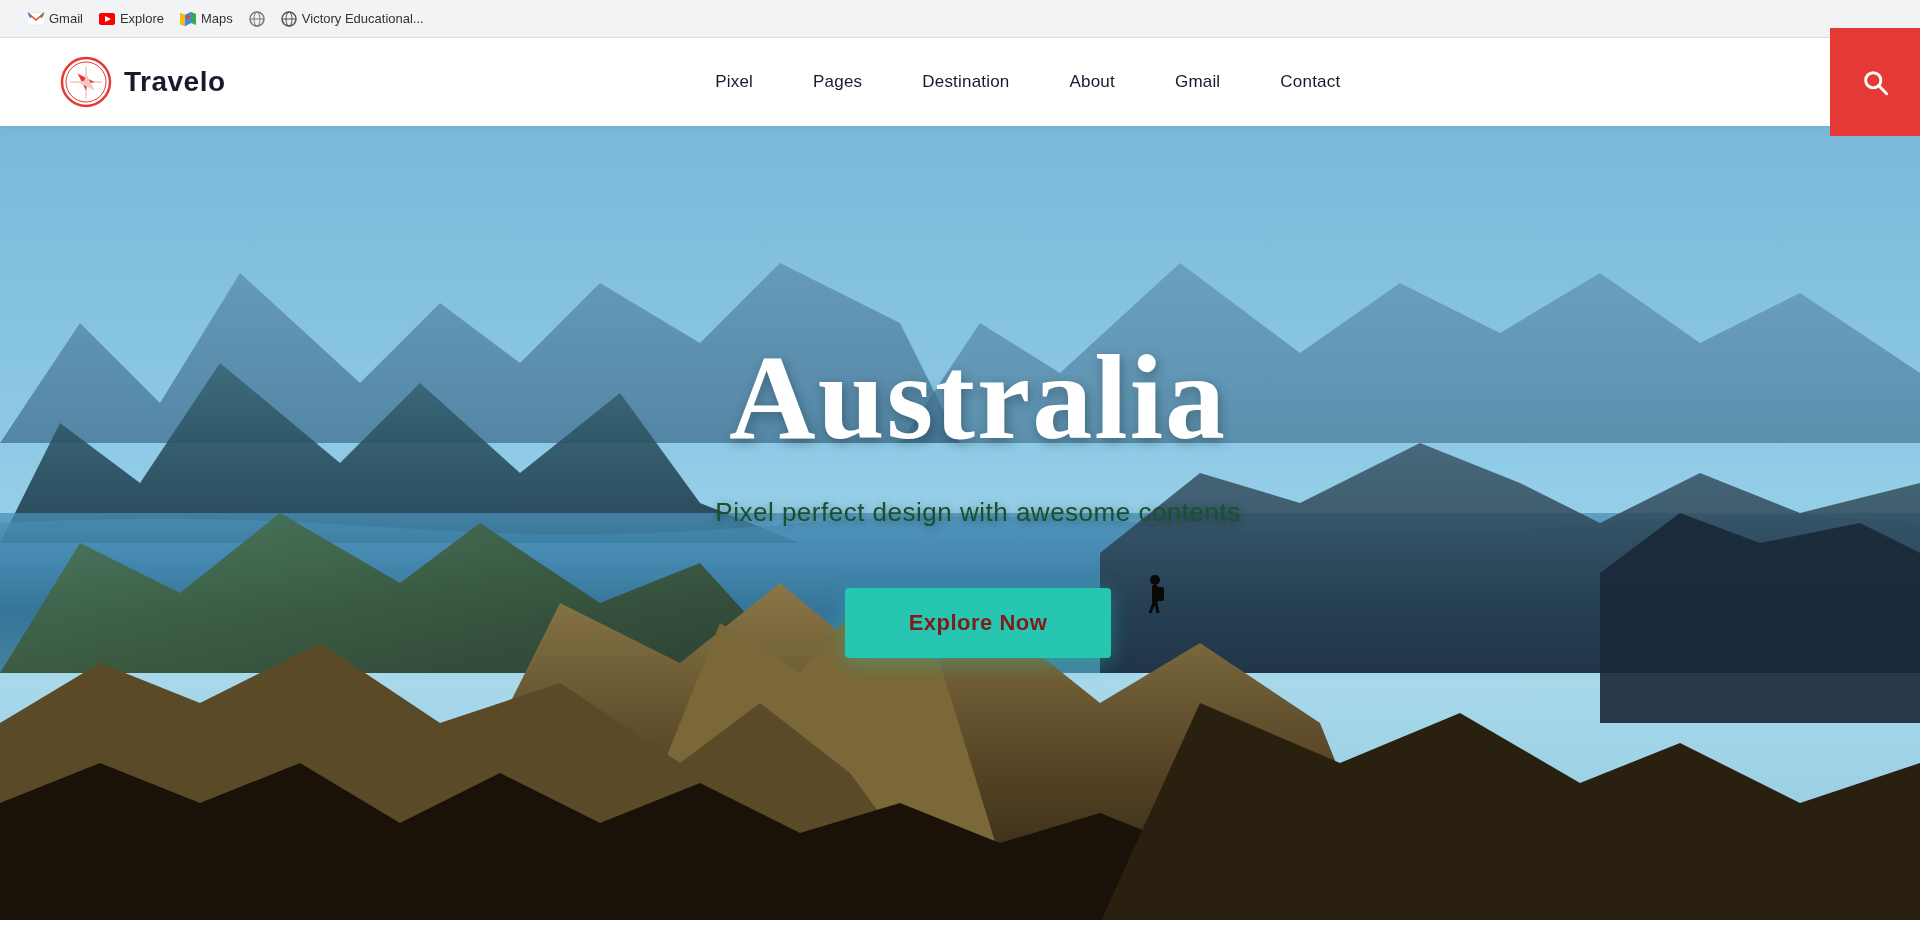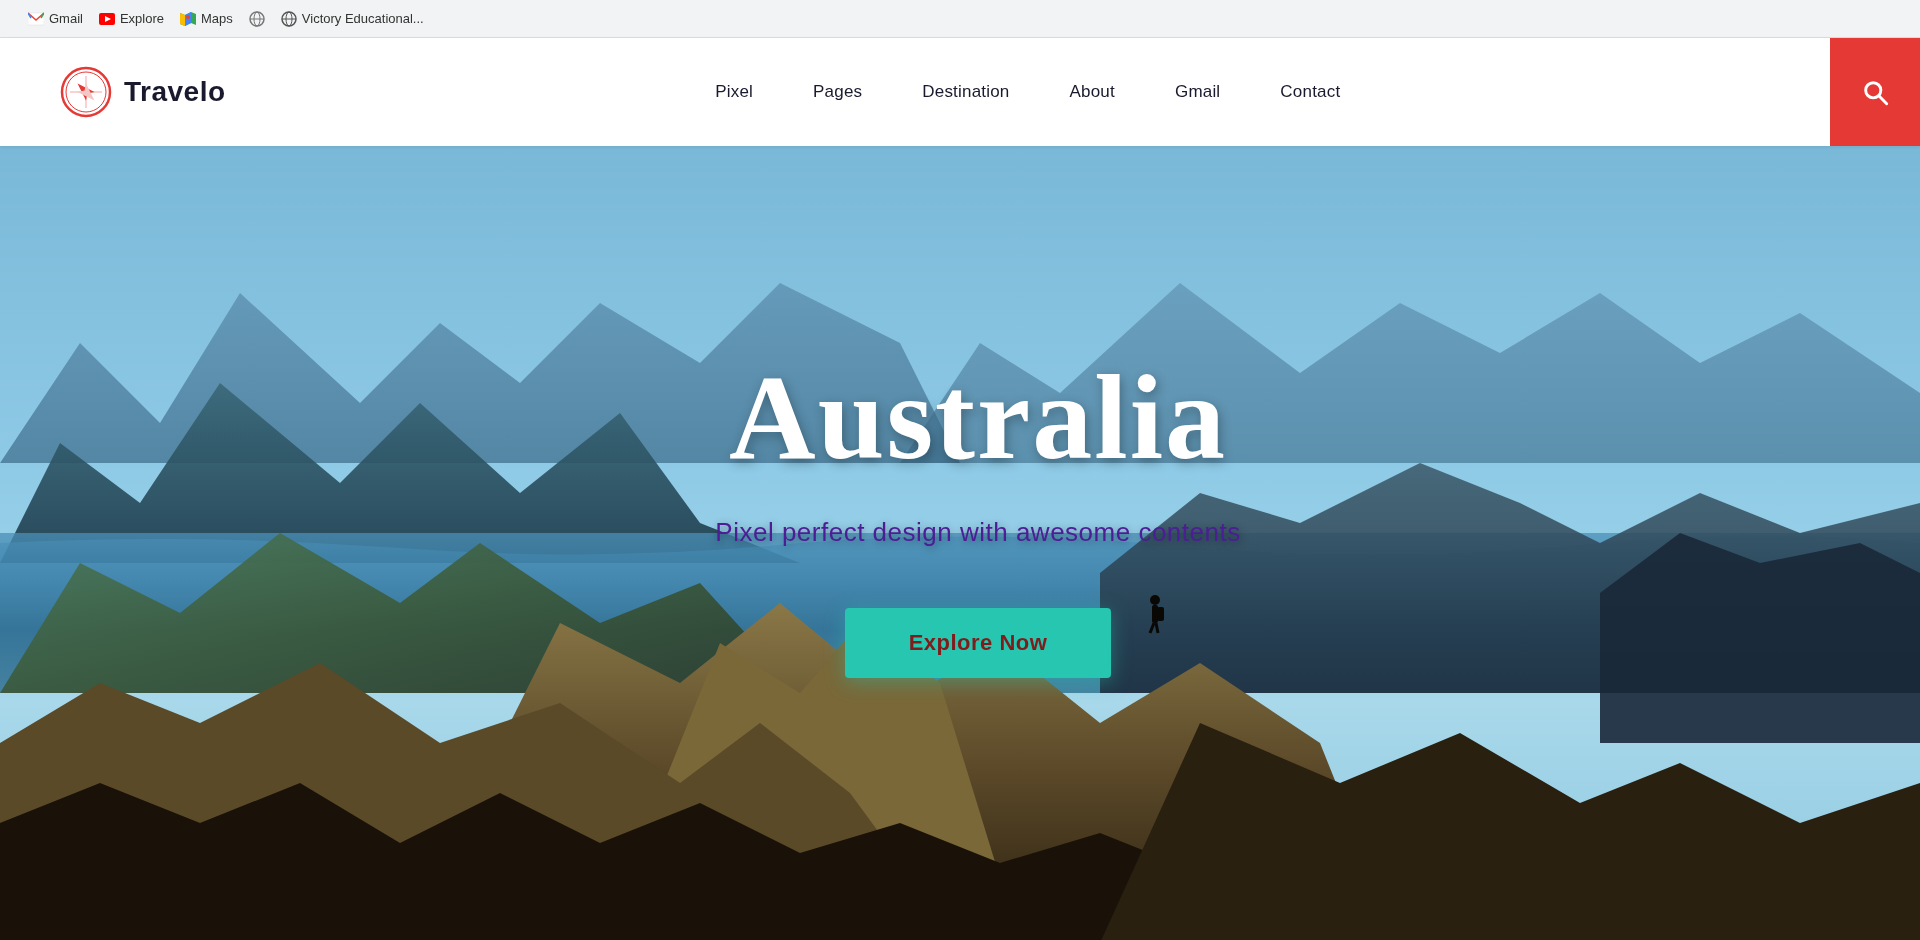--- a/index.html
+++ b/index.html
@@ -41,21 +41,21 @@
       height: 16px;
     }
 
     .youtube-icon-img {
       width: 16px;
       height: 16px;
     }
 
     
     .navbar {
-      height: 108px;
+      height: 88px;
       background: #fff;
       display: flex;
       align-items: center;
       justify-content: space-between;
       padding: 0 0 0 60px;
       position: relative;
       z-index: 10;
       box-shadow: 0 1px 3px rgba(0,0,0,0.08);
     }
 
@@ -135,21 +135,21 @@
       font-weight: 700;
       color: #fff;
       font-family: 'Comic Sans MS', 'Chalkboard SE', cursive;
       text-shadow: 2px 4px 12px rgba(0,0,0,0.3);
       letter-spacing: 2px;
       margin-bottom: 30px;
     }
 
     .hero-subtitle {
       font-size: 26px;
-      color: #4c1d95;
+      color: #14532d;
       font-weight: 400;
       text-shadow: 1px 2px 8px rgba(0,0,0,0.4);
       margin-bottom: 60px;
       letter-spacing: 0.5px;
     }
 
     .explore-btn {
       background: #26c6b0;
       color: #7f1d1d;
       border: none;

